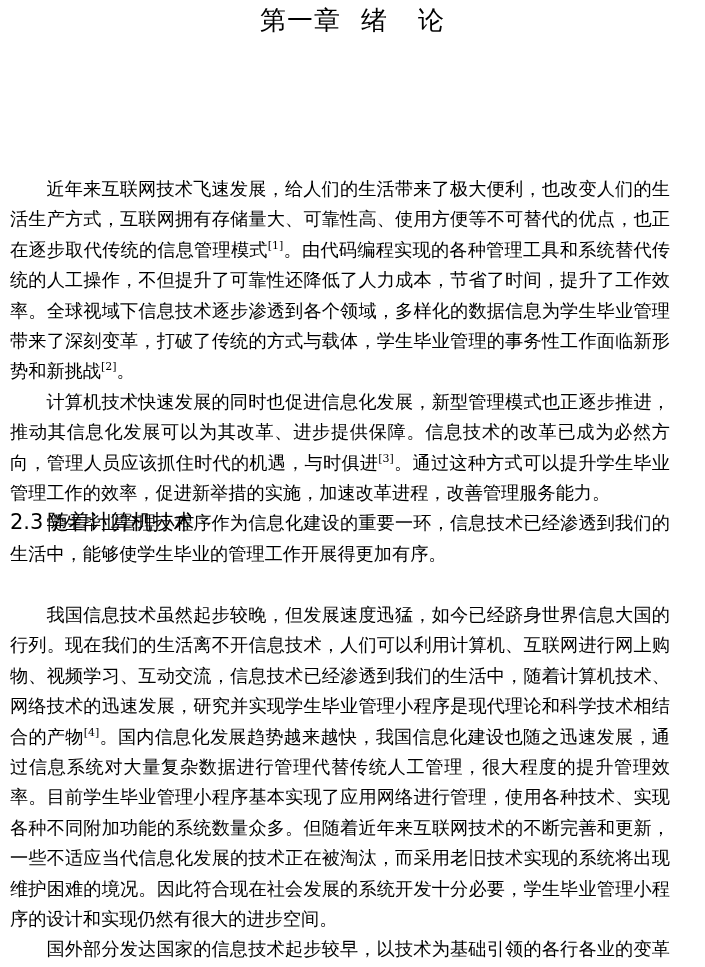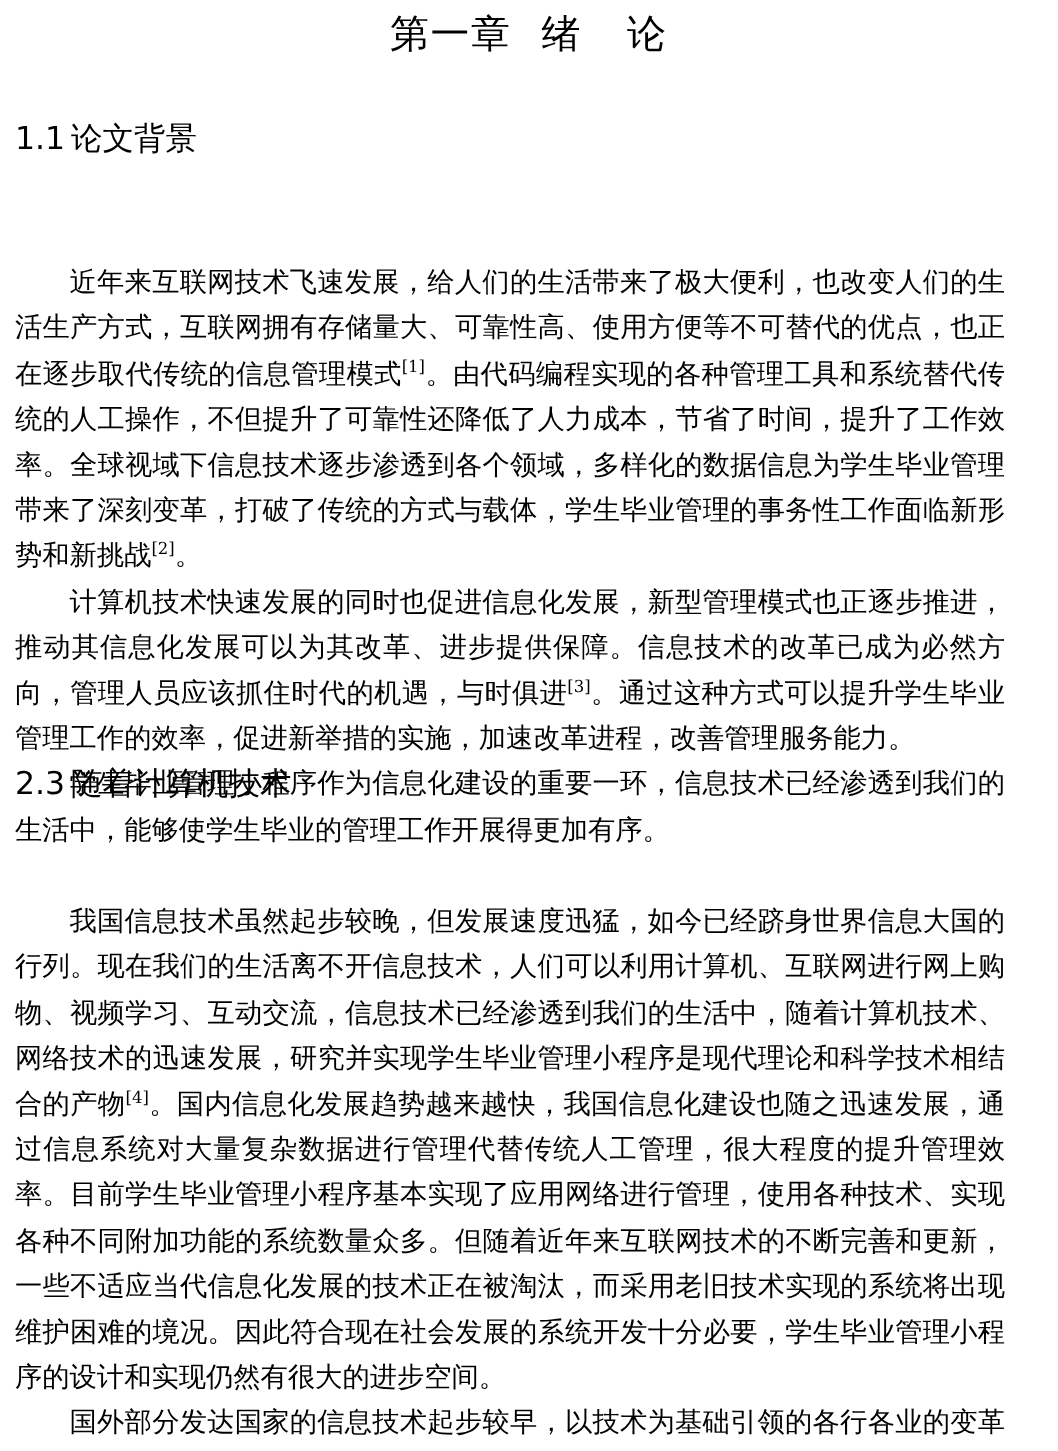--- a/index.html
+++ b/index.html
@@ -21,21 +21,21 @@
     top: 0;
     width: 705px;
     height: 967px;
   }
   .chapter-title {
     position: absolute;
     top: 4px;
     left: 0;
     width: 705px;
     text-align: center;
-    font-family: Liberation Sans, sans-serif;
+    font-family: Liberation Mono, monospace;
     font-size: 26px;
     line-height: 36px;
     letter-spacing: 1px;
     margin: 0;
     font-weight: normal;
   }
   .chapter-title .gap { display: inline-block; width: 20px; }
   .section-heading {
     position: absolute;
     left: 10px;
@@ -66,21 +66,20 @@
     line-height: 0;
   }
 </style>
 </head>
 <body>
 
 <div class="page">
 
   <h1 class="chapter-title"><span>第一章</span><span class="gap"></span><span>绪</span><span class="gap" style="width:30px"></span><span>论</span></h1>
 
-  <h2 class="section-heading" style="top:78px"><span class="num">1.1</span><span>论文背景</span></h2>
 
   <div class="body-text" style="top:131px">
     <p><span>近年来互联网技术飞速发展，给人们的生活带来了极大便利，也改变人们的生活生产方式，互联网拥有存储量大、可靠性高、使用方便等不可替代的优点，也正在逐步取代传统的信息管理模式</span><sup class="cite">[1]</sup><span>。由代码编程实现的各种管理工具和系统替代传统的人工操作，不但提升了可靠性还降低了人力成本，节省了时间，提升了工作效率。全球视域下信息技术逐步渗透到各个领域，多样化的数据信息为学生毕业管理带来了深刻变革，打破了传统的方式与载体，学生毕业管理的事务性工作面临新形势和新挑战</span><sup class="cite">[2]</sup><span>。</span></p>
     <p><span>计算机技术快速发展的同时也促进信息化发展，新型管理模式也正逐步推进，推动其信息化发展可以为其改革、进步提供保障。信息技术的改革已成为必然方向，管理人员应该抓住时代的机遇，与时俱进</span><sup class="cite">[3]</sup><span>。通过这种方式可以提升学生毕业管理工作的效率，促进新举措的实施，加速改革进程，改善管理服务能力。</span></p>
     <p><span>学生毕业管理小程序作为信息化建设的重要一环，信息技术已经渗透到我们的生活中，能够使学生毕业的管理工作开展得更加有序。</span></p>
   </div>
 
   <h2 class="section-heading" style="top:508px"><span class="num">2.3</span><span>随着计算机技术</span></h2>
 
   <div class="body-text" style="top:557px">

